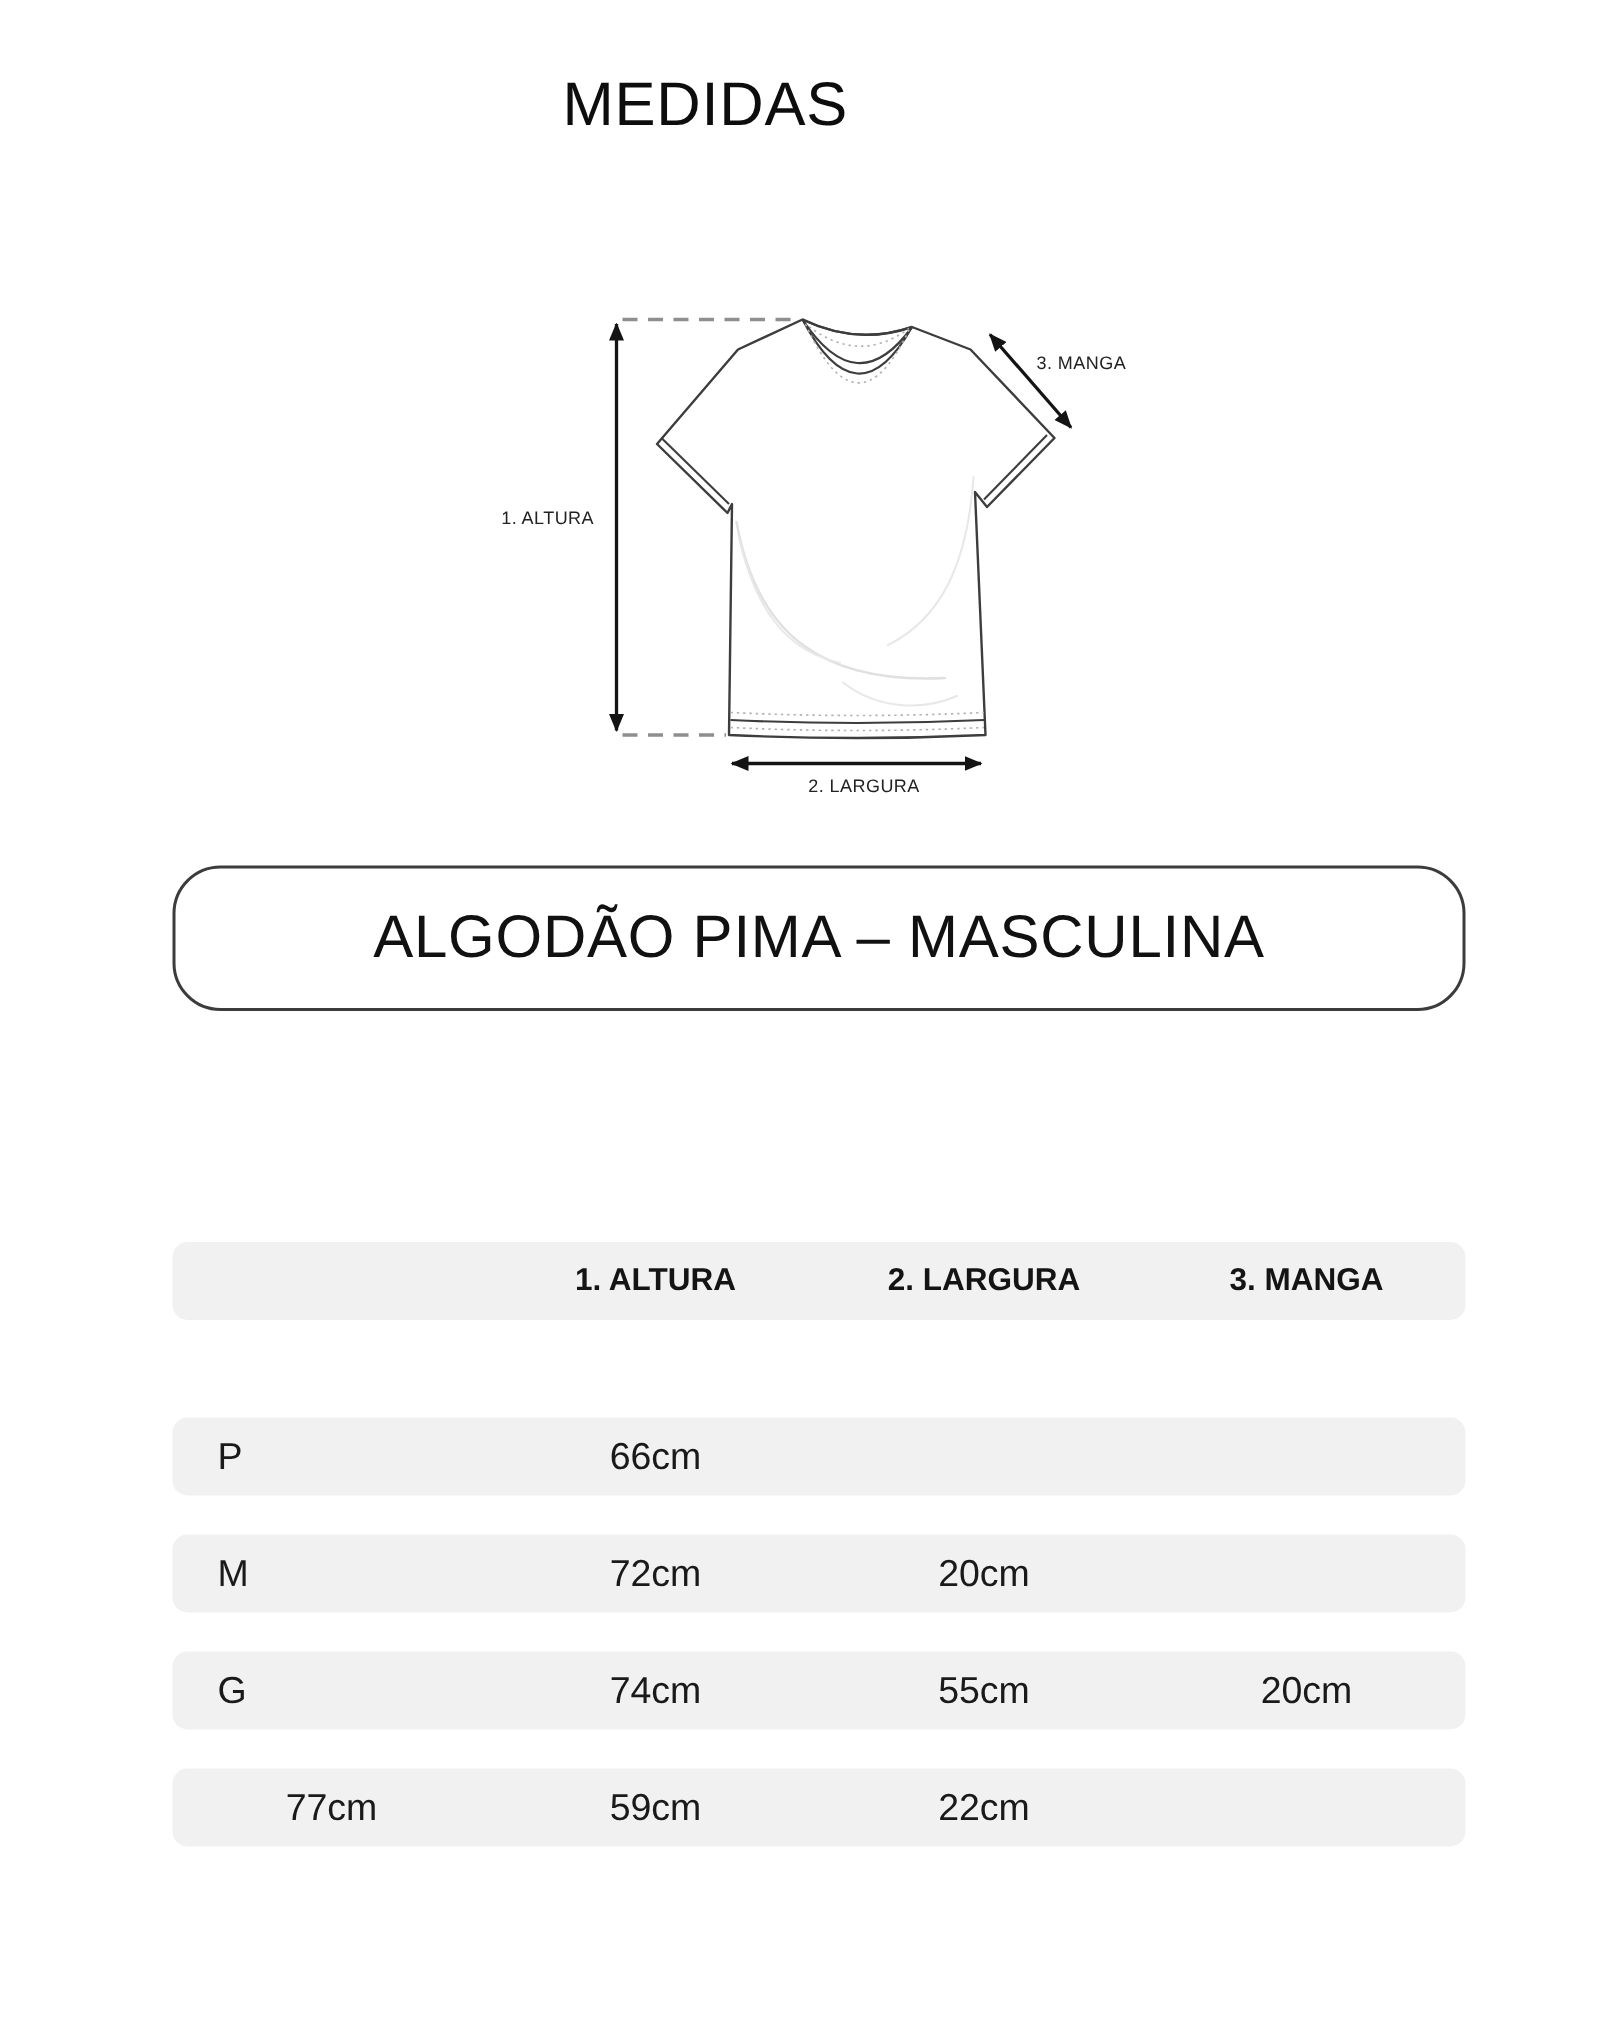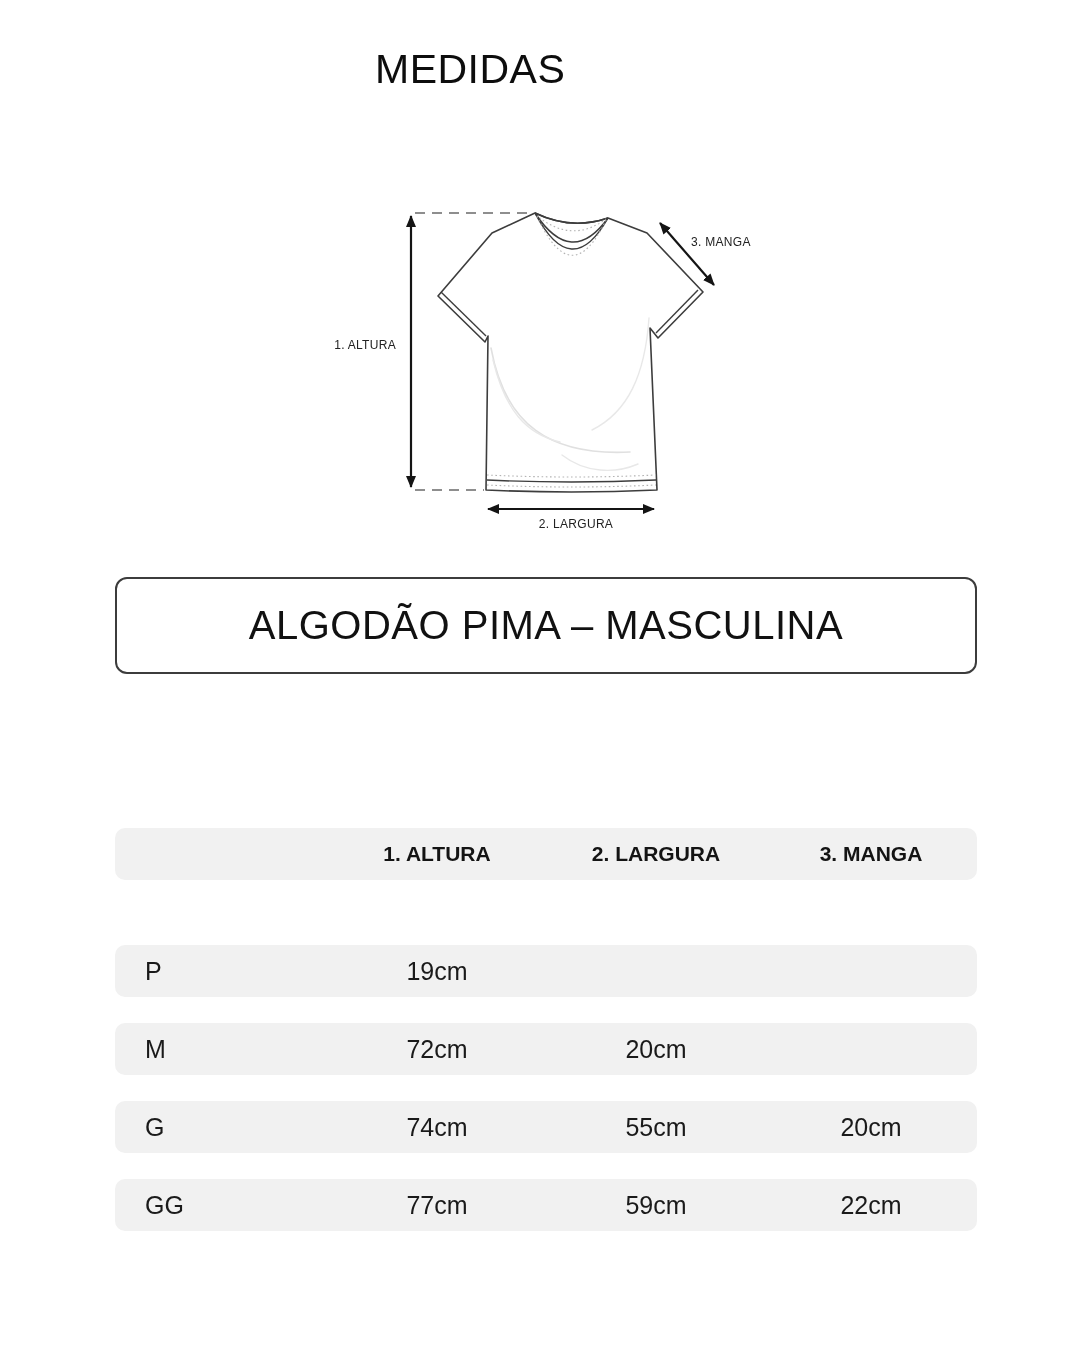--- a/index.html
+++ b/index.html
@@ -14,21 +14,21 @@
   
   .drawing{position:absolute;left:330px;top:190px;width:440px;height:360px;}
   .drawing svg{position:absolute;left:0;top:0;}
   .lbl{position:absolute;font-size:12px;letter-spacing:.3px;color:#222;white-space:nowrap;}
   .lbl-altura{left:0;top:148px;width:66px;text-align:right;}
   .lbl-largura{left:156px;top:327px;width:180px;text-align:center;}
   .lbl-manga{left:361px;top:45px;}
   
   .banner{
     position:absolute;left:115px;top:577px;width:862px;height:97px;box-sizing:border-box;
-    border:2px solid #3c3c3c;border-radius:12px;background:#fff;
+    border:2px solid #3c3c3c;border-radius:32px;background:#fff;
     display:flex;align-items:center;justify-content:center;
   }
   .banner span{font-size:40px;font-weight:400;letter-spacing:.5px;color:#111;}
   
   .sizes{position:absolute;left:115px;top:828px;width:862px;}
   .bar{
     height:52px;background:#f1f1f1;border-radius:10px;
     display:grid;grid-template-columns:212px 220px 218px 212px;align-items:center;
   }
   .thead{font-size:21px;font-weight:700;color:#141414;}
@@ -107,37 +107,36 @@
 
     <div class="bar thead">
       <div class="cell size-col"></div>
       <div class="cell">1. ALTURA</div>
       <div class="cell">2. LARGURA</div>
       <div class="cell">3. MANGA</div>
     </div>
 
     <div class="bar trow first">
       <div class="cell size-col">P</div>
-      <div class="cell">19cm</div>
+      <div class="cell">66cm</div>
     </div>
 
     <div class="bar trow">
       <div class="cell size-col">M</div>
       <div class="cell">72cm</div>
       <div class="cell">20cm</div>
     </div>
 
     <div class="bar trow">
       <div class="cell size-col">G</div>
       <div class="cell">74cm</div>
       <div class="cell">55cm</div>
       <div class="cell">20cm</div>
     </div>
 
     <div class="bar trow">
-      <div class="cell size-col">GG</div>
       <div class="cell">77cm</div>
       <div class="cell">59cm</div>
       <div class="cell">22cm</div>
     </div>
 
   </div>
 </div>
 
 </body></html>

